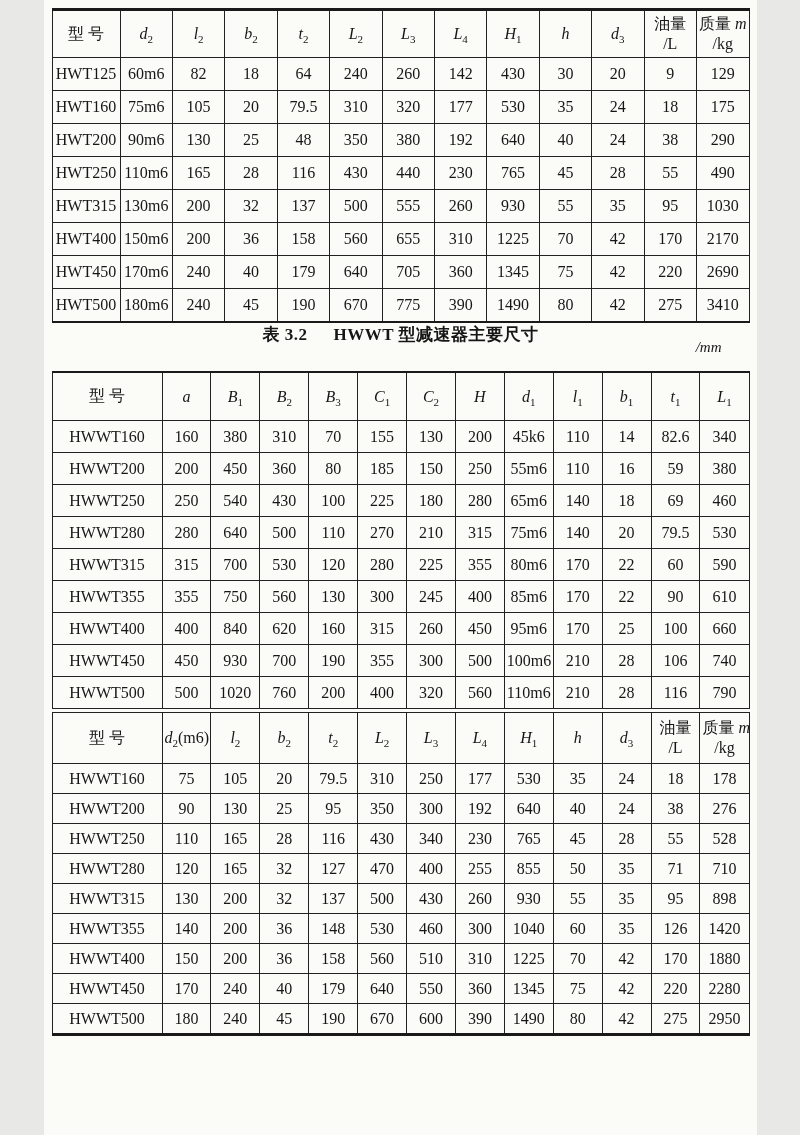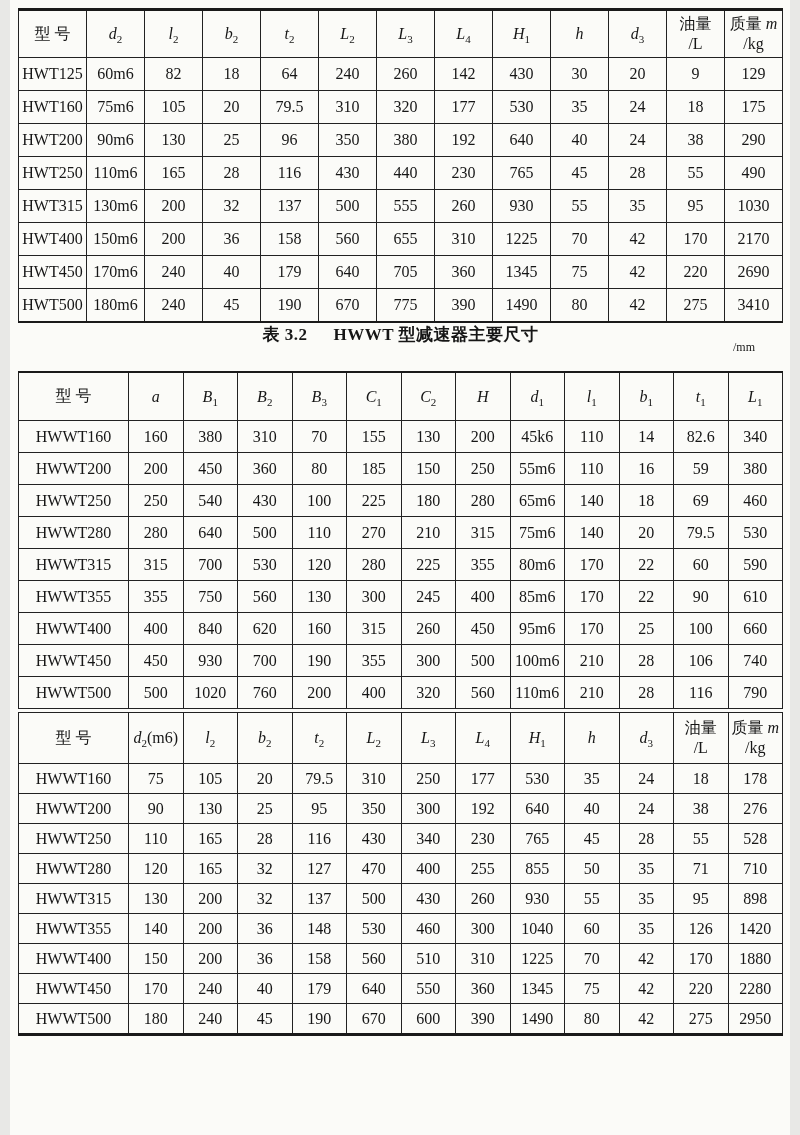--- a/index.html
+++ b/index.html
@@ -1,18 +1,18 @@
 <!DOCTYPE html>
 <html><head>
 <meta charset="utf-8">
 <style>
   html,body{margin:0;padding:0;background:#e8e8e6;}
   .page{
     position:relative;
-    width:780px;height:1135px;
+    width:713px;height:1135px;
     margin:0 auto;
     background:#fbfbf8;
     box-sizing:border-box;
     padding:8px 7px 0 8px;
     font-family:"Liberation Serif","DejaVu Serif",serif;
     color:#161616;
     overflow:hidden;
   }
   table{
     border-collapse:collapse;
@@ -42,21 +42,21 @@
     position:relative;
     height:48px;
     display:flex;justify-content:center;
   }
   .caption{
     font-weight:bold;font-size:17px;letter-spacing:.5px;
   }
   .caption .cap-num{margin-right:26px;}
   .unit{
     position:absolute;right:28px;top:50%;transform:translateY(-50%);
-    font-weight:normal;font-size:12px;
+    font-weight:normal;font-size:15px;font-style:italic;
   }
   
   .t2{border-top:2.5px solid #1a1a1a;border-bottom:1.5px solid #1a1a1a;}
   .t2 th{height:47px;}
   .t2 td{height:31px;}
   .t2 col.c-model,.t3 col.c-model{width:110px;}
   
   .t3{border-top:1.5px solid #1a1a1a;border-bottom:3px solid #1a1a1a;margin-top:3px;}
   .t3 th{height:50px;}
   .t3 td{height:29px;}
@@ -135,21 +135,21 @@
           <td>35</td>
           <td>24</td>
           <td>18</td>
           <td>175</td>
         </tr>
         <tr>
           <td class="model-cell">HWT200</td>
           <td>90m6</td>
           <td>130</td>
           <td>25</td>
-          <td>96</td>
+          <td>48</td>
           <td>350</td>
           <td>380</td>
           <td>192</td>
           <td>640</td>
           <td>40</td>
           <td>24</td>
           <td>38</td>
           <td>290</td>
         </tr>
         <tr>

